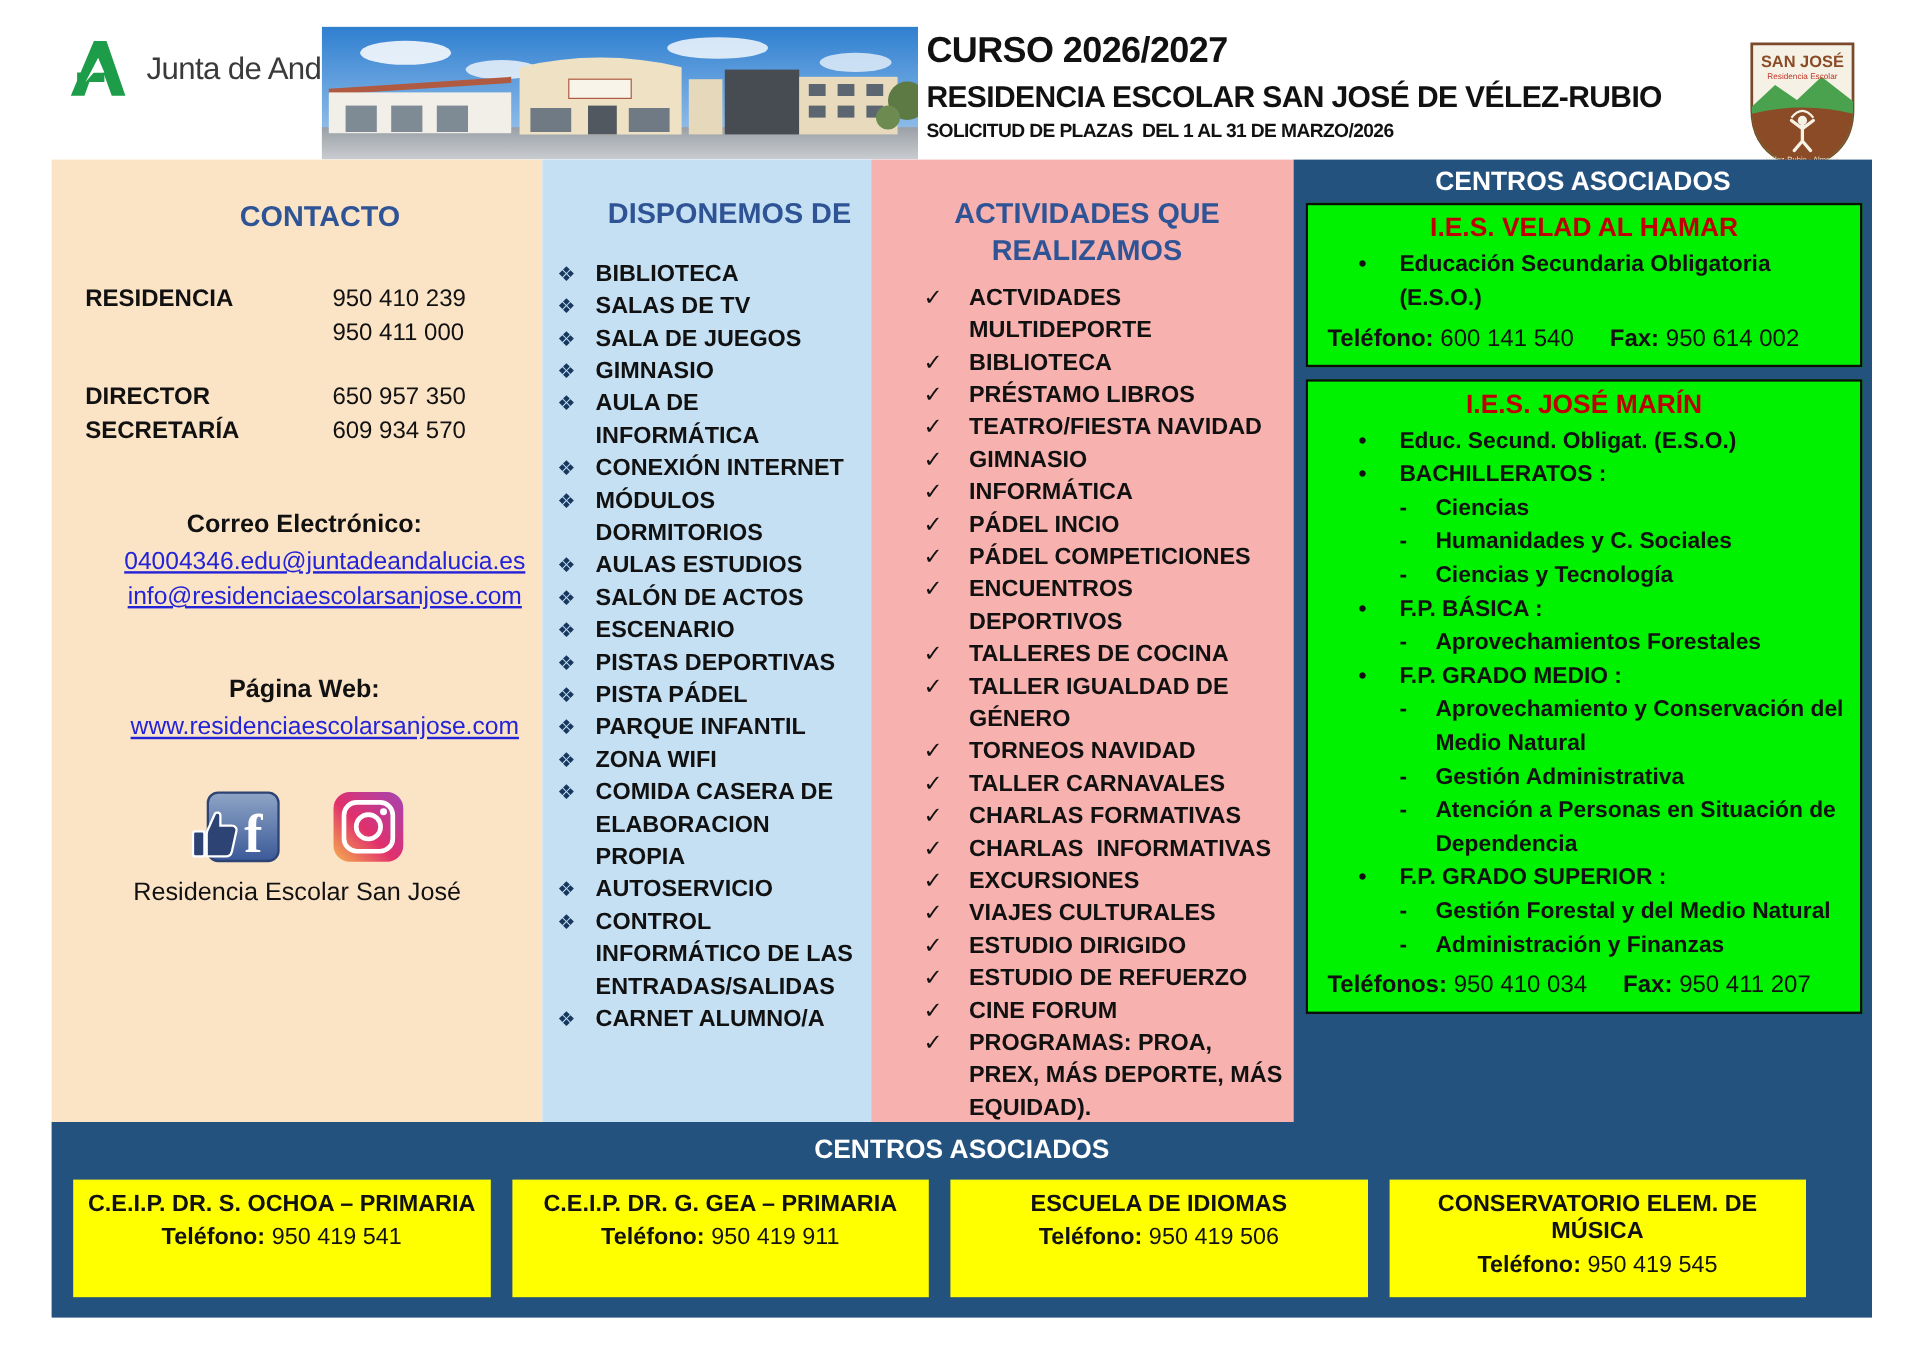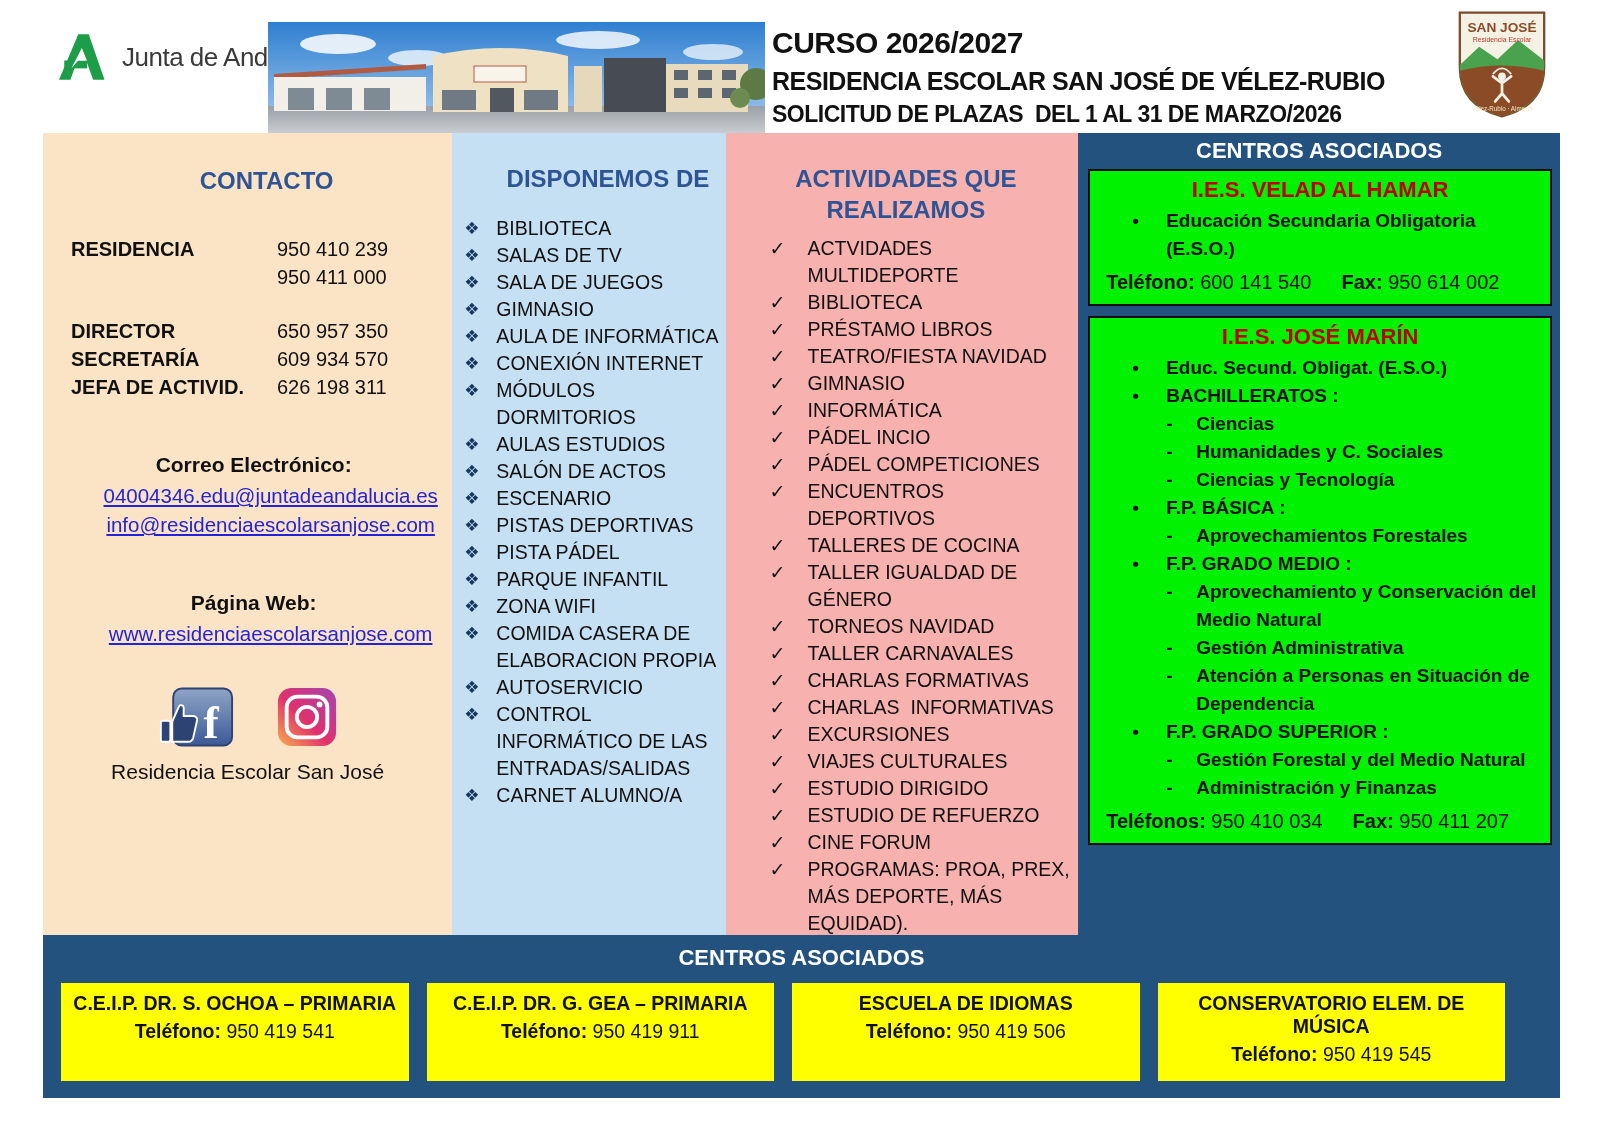--- a/index.html
+++ b/index.html
@@ -7,22 +7,22 @@
   body { font-family:"Liberation Sans","DejaVu Sans",sans-serif; color:#111; }
   .page { position:relative; width:1600px; height:1131px; background:#fff; overflow:hidden; }
 
   
   .junta { position:absolute; left:52px; top:28px; display:flex; align-items:center; gap:14px; }
   .junta-text { font-size:26px; color:#3a3a3a; letter-spacing:-0.5px; }
   .photo { position:absolute; left:268px; top:22px; width:497px; height:111px; overflow:hidden; }
   .titles { position:absolute; left:772px; top:26px; width:662px; text-align:left; }
   .t1 { font-size:30px; font-weight:bold; letter-spacing:-0.5px; }
   .t2 { font-size:25px; font-weight:bold; margin-top:7px; letter-spacing:-0.5px; }
-  .t3 { font-size:23px; font-weight:bold; margin-top:5px; letter-spacing:-0.5px; white-space:pre-wrap; }
-  .crest { position:absolute; left:1443px; top:8px; width:118px; height:114px; }
+  .t3 { font-size:16px; font-weight:bold; margin-top:5px; letter-spacing:-0.5px; white-space:pre-wrap; }
+  .crest { position:absolute; left:1443px; top:32px; width:118px; height:114px; }
 
   
   .columns { position:absolute; left:43px; top:133px; width:1517px; height:802px; display:flex; }
   .col { height:100%; overflow:hidden; }
   .col-contact   { width:412px; background:var(--peach,#FBE3C6); }
   .col-facilities{ width:275px; background:var(--light-blue,#C5DFF3); }
   .col-activities{ width:355px; background:var(--pink,#F7B1AE); }
   .col-centers   { width:485px; background:var(--navy,#24527F); display:flex; flex-direction:column; }
 
   h2.sec-h { text-align:center; font-size:24px; font-weight:bold; color:var(--heading-blue,#2F5496);padding-left:38px; }
@@ -40,21 +40,21 @@
   a.link { color:var(--link-blue,#2323D8); text-decoration:underline; font-size:20.5px; cursor:pointer; }
   .social { margin-top:38px; display:flex; justify-content:center; align-items:center; gap:42px; }
   .social svg { display:block; cursor:pointer; }
   .caption { margin-top:12px; text-align:center; font-size:21px; }
 
   
   .fac-h { margin-top:32px; }
   ul.fac-list { list-style:none; margin-top:22px; padding-left:12px; padding-right:4px; }
   ul.fac-list li { display:grid; grid-template-columns:32px 1fr; font-size:19.5px; line-height:27px; }
   .fac-b { color:#17375E; font-size:17px; }
-  .li-text { white-space:pre-wrap; }
+  .li-text { white-space:pre-wrap;font-weight:bold; }
 
   
   .act-h { margin-top:30px; padding:0 30px; line-height:31px; }
   ul.act-list { list-style:none; margin-top:10px; padding-left:44px; padding-right:6px; }
   ul.act-list li { display:grid; grid-template-columns:38px 1fr; font-size:19.5px; line-height:27px; }
   .act-b { font-size:19px; }
 
   
   .centers-head { height:36px; display:flex; align-items:center; justify-content:center; color:#fff; font-weight:bold; font-size:22px; flex:none; }
   .green-box { margin:0 8px 10px 10px; background:var(--green,#00F200); border:2px solid #0d0d0d; padding:4px 12px 10px; }
@@ -169,26 +169,20 @@
             <span class="c-phones">
               <span>650 957 350</span>
             </span>
           </div>
           <div class="c-row">
             <span class="c-label">SECRETARÍA</span>
             <span class="c-phones">
               <span>609 934 570</span>
             </span>
           </div>
-          <div class="c-row">
-            <span class="c-label">JEFA DE ACTIVID.</span>
-            <span class="c-phones">
-              <span>626 198 311</span>
-            </span>
-          </div>
         </div>
       <div class="email-h">Correo Electrónico:</div>
       <div class="links" id="email-links">
           <a class="link">04004346.edu@juntadeandalucia.es</a>
           <a class="link">info@residenciaescolarsanjose.com</a>
         </div>
       <div class="web-h">Página Web:</div>
       <div class="links">
         <a class="link">www.residenciaescolarsanjose.com</a>
       </div>

